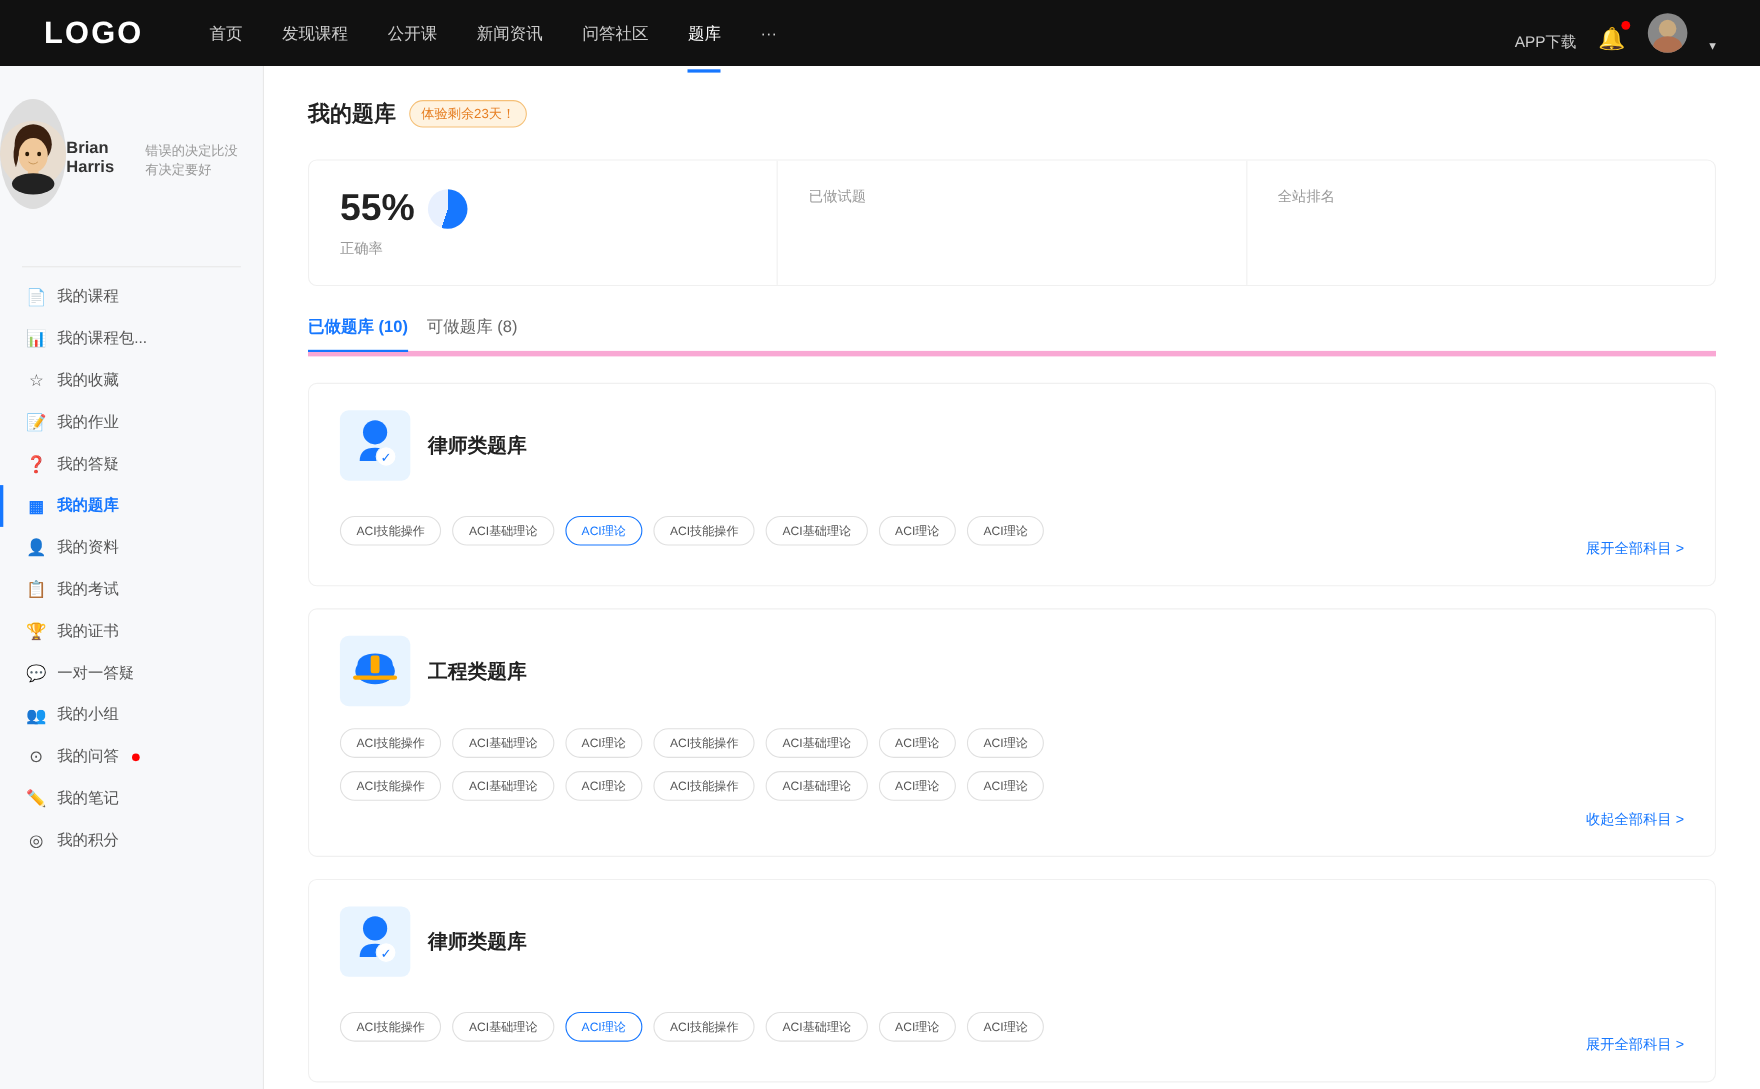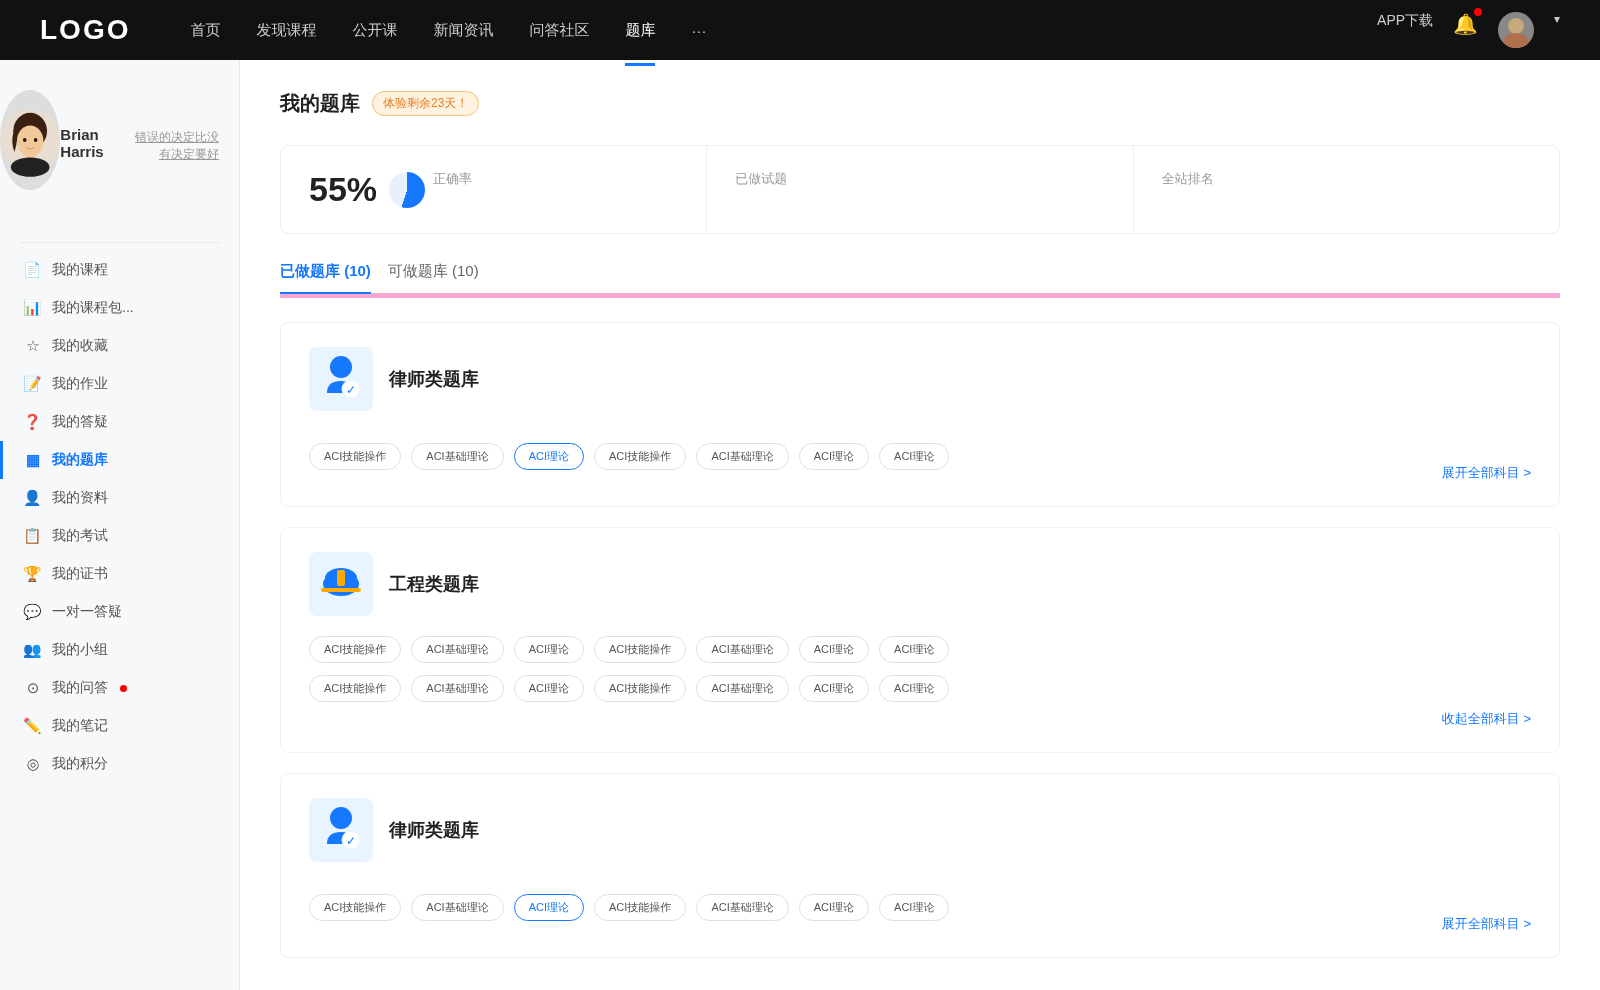--- a/index.html
+++ b/index.html
@@ -42,21 +42,21 @@
       position: absolute;
       bottom: -26px;
       left: 50%;
       transform: translateX(-50%);
       width: 100%;
       height: 3px;
       background: #1677ff;
     }
     .topnav-right {
       display: flex;
-      align-items: flex-start;
+      align-items: flex-end;
       gap: 20px;
     }
     .topnav-app-dl {
       color: #ccc;
       font-size: 14px;
     }
     .bell-icon {
       color: white;
       font-size: 20px;
       position: relative;
@@ -115,23 +115,22 @@
     .sidebar-avatar svg { width: 100%; height: 100%; }
     .sidebar-name {
       font-size: 15px;
       font-weight: bold;
       color: #333;
       margin-bottom: 6px;
     }
     .sidebar-motto {
       font-size: 12px;
       color: #999;
-      text-align: right;
+      text-align: left;
       padding: 0 20px;
-      text-decoration: underline;
     }
     .sidebar-divider {
       height: 1px;
       background: #e8e8e8;
       margin: 0 20px 8px 20px;
     }
     .sidebar-menu {
       list-style: none;
     }
     .sidebar-menu-item {
@@ -208,21 +207,21 @@
       margin-bottom: 28px;
       border: 1px solid #f0f0f0;
       border-radius: 8px;
       overflow: hidden;
     }
     .stat-item {
       flex: 1;
       padding: 24px 28px;
       border-right: 1px solid #f0f0f0;
       display: flex;
-      flex-direction: row;
+      flex-direction: column;
       gap: 8px;
     }
     .stat-item:last-child { border-right: none; }
     .stat-top {
       display: flex;
       align-items: center;
       gap: 12px;
     }
     .stat-value {
       font-size: 34px;
@@ -488,21 +487,21 @@
       </div>
 
 
       <div class="stat-item">
         <span class="stat-label">全站排名</span>
       </div>
     </div>
 
     <div class="tabs-row">
       <div class="tab-item active">已做题库 (10)</div>
-      <div class="tab-item">可做题库 (10)</div>
+      <div class="tab-item">可做题库 (8)</div>
     </div>
 
     <div class="bank-card">
       <div class="bank-card-header">
         <div class="bank-icon">
           <svg width="56" height="56" viewBox="0 0 56 56">
             <circle cx="28" cy="16" r="11" fill="#1677ff"></circle>
             <path d="M14 42 Q14 30 28 30 Q42 30 42 42Z" fill="#1677ff"></path>
             <circle cx="38" cy="38" r="9" fill="white" stroke="#e8f4ff" stroke-width="1"></circle>
             <text x="38" y="43" text-anchor="middle" font-size="12" fill="#1677ff">✓</text>

